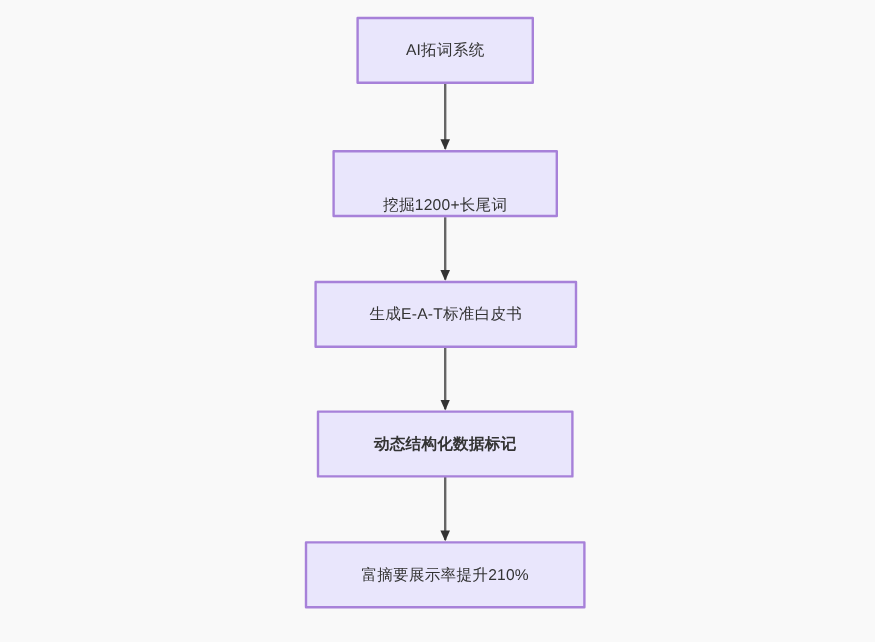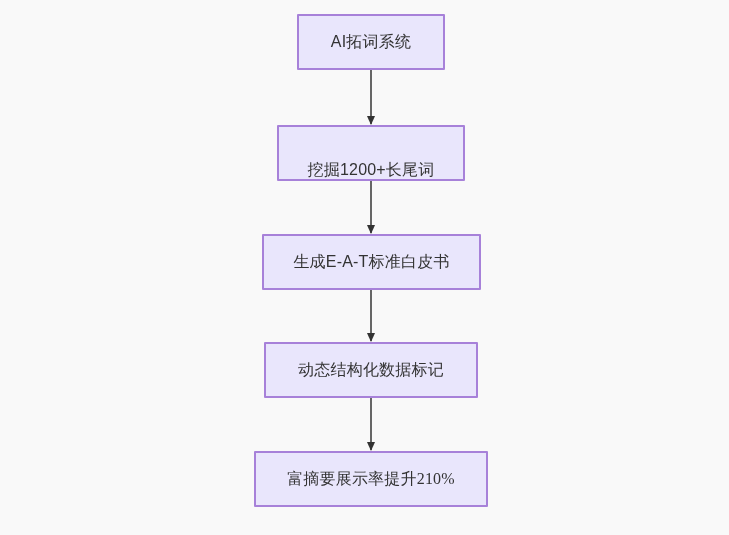--- a/index.html
+++ b/index.html
@@ -22,21 +22,21 @@
   .node {
     position: absolute;
     box-sizing: border-box;
     background: #e9e6fc;
     border: 2px solid #a781d9;
     border-radius: 1px;
     display: flex;
     align-items: center;
     justify-content: center;
     color: #333333;
-    font-size: 16px;
+    font-size: 13px;
     line-height: 1.2;
     letter-spacing: 0.2px;
     white-space: nowrap;
     text-align: center;
   }
   .node-label {
     display: block;
     padding: 0 14px;
   }
   .edge-layer {
@@ -70,21 +70,21 @@
   </div>
 
   <div class="node" id="node-n2" style="left:277px; top:125px; width:188px; height:56px;align-items:flex-end;">
     <span class="node-label">挖掘1200+长尾词</span>
   </div>
 
   <div class="node" id="node-n3" style="left:262px; top:234px; width:219px; height:56px;">
     <span class="node-label">生成E-A-T标准白皮书</span>
   </div>
 
-  <div class="node" id="node-n4" style="left:264px; top:342px; width:214px; height:56px;">
+  <div class="node" id="node-n4" style="left:264px; top:342px; width:214px; height:56px;font-weight:bold;">
     <span class="node-label">动态结构化数据标记</span>
   </div>
 
-  <div class="node" id="node-n5" style="left:254px; top:451px; width:234px; height:56px;font-family:Liberation Serif, serif;">
+  <div class="node" id="node-n5" style="left:254px; top:451px; width:234px; height:56px;">
     <span class="node-label">富摘要展示率提升210%</span>
   </div>
 
 </div>
 
 </body></html>

